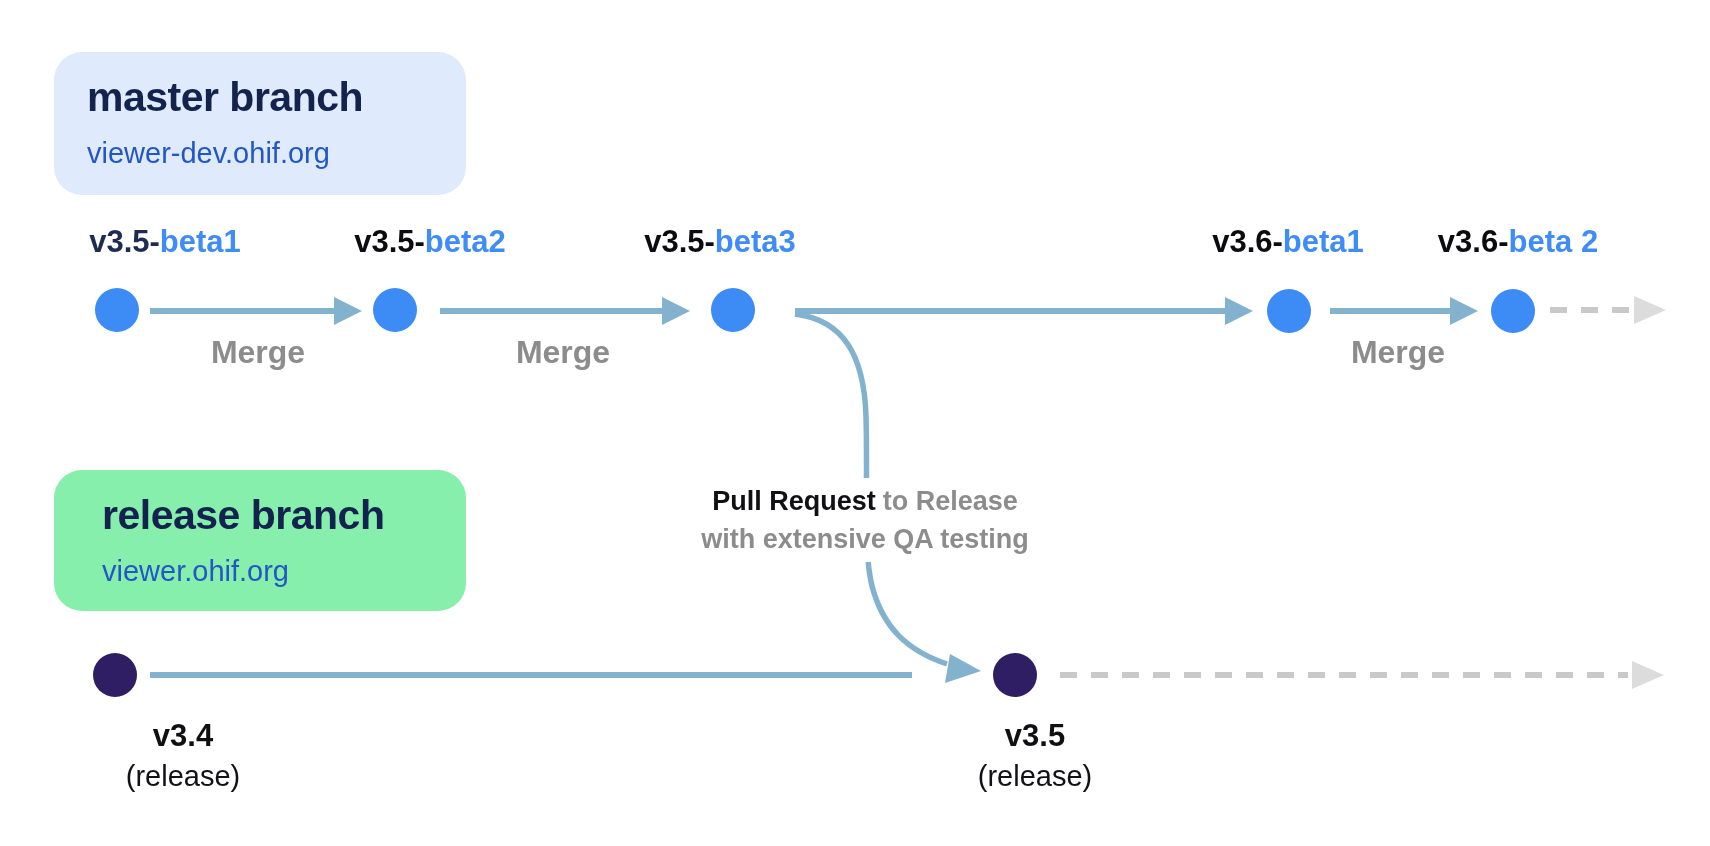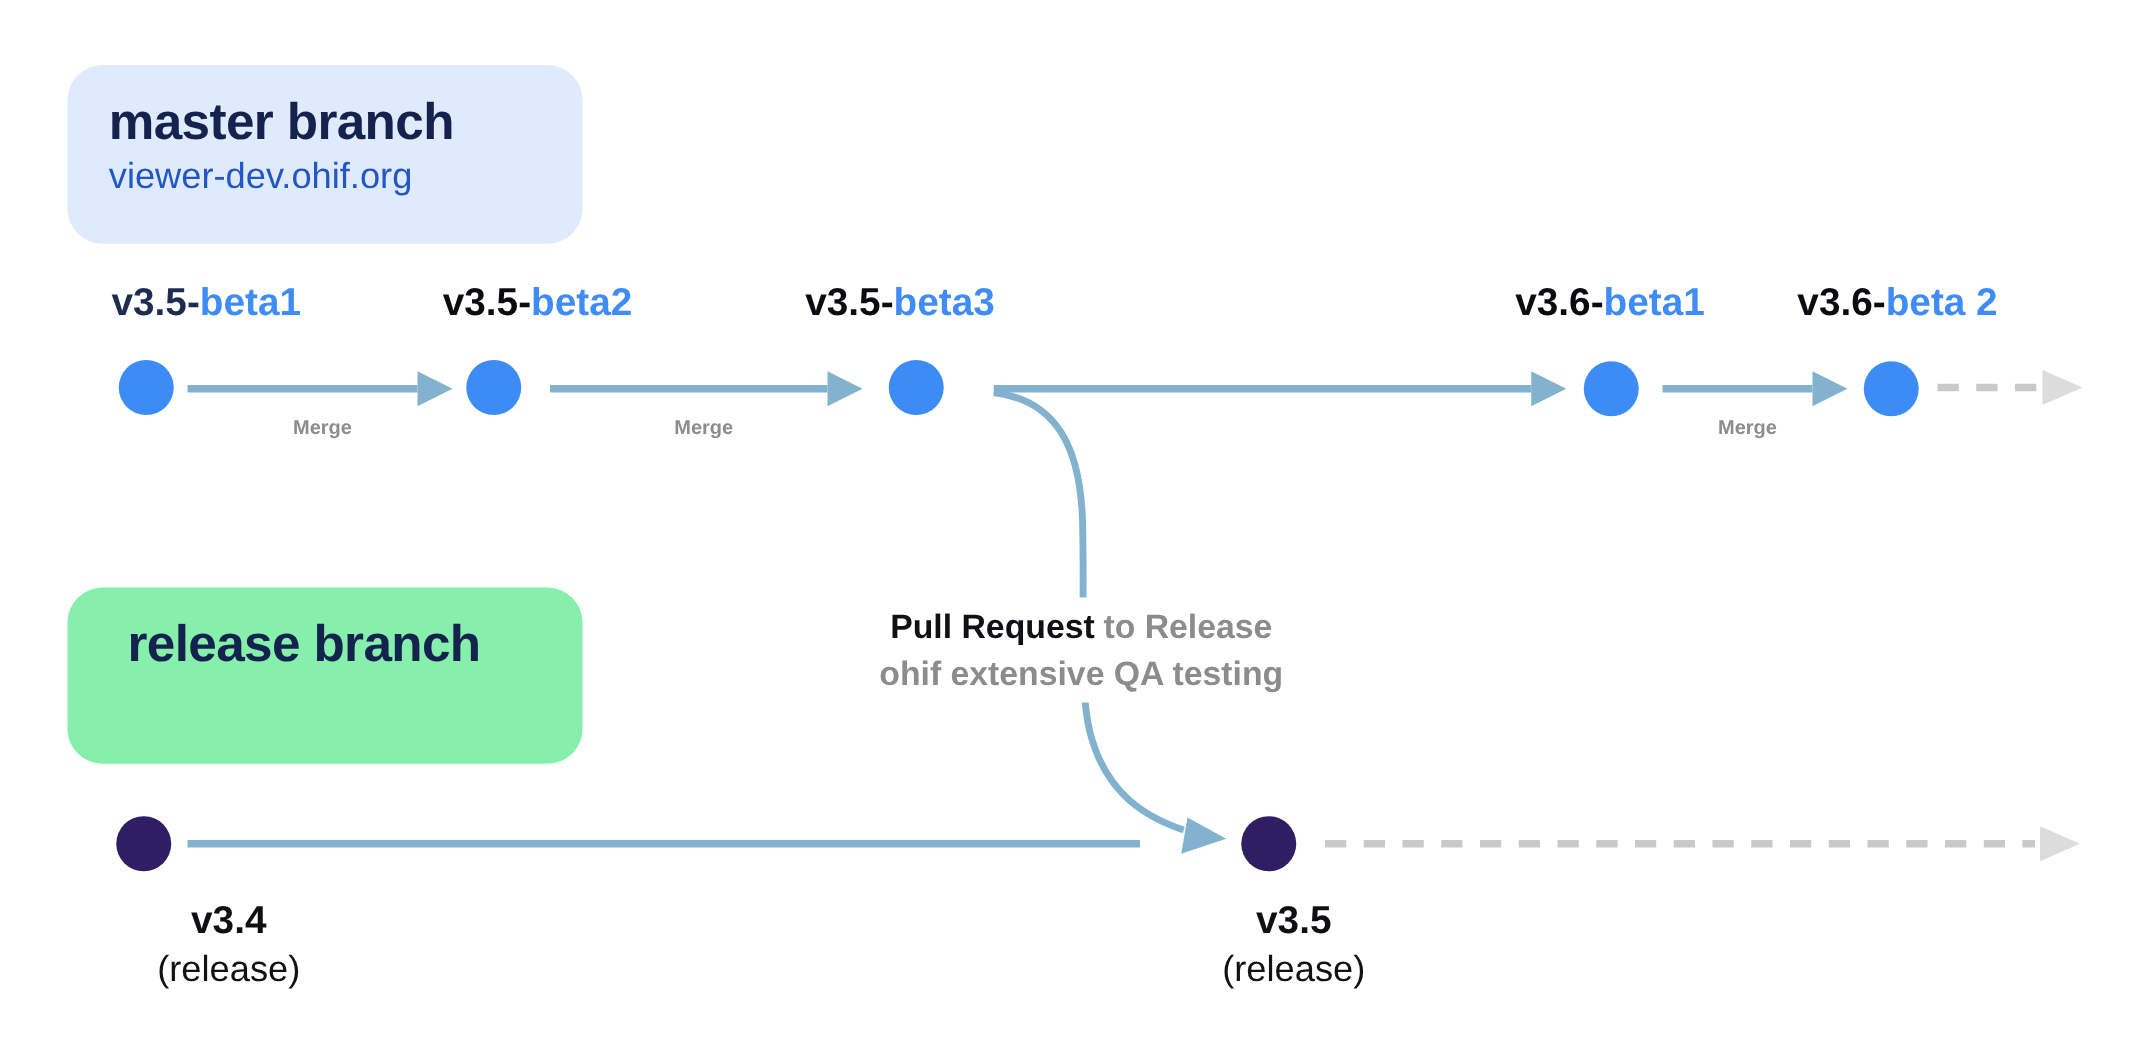--- a/index.html
+++ b/index.html
@@ -27,21 +27,21 @@
     font-size: 41px;
     font-weight: 700;
     color: #14234e;
     letter-spacing: -0.5px;
     line-height: 1.1;
   }
   .branch-url {
     font-size: 29px;
     font-weight: 400;
     color: #2257c4;
-    margin-top: 6px;
+    margin-top: 18px;
     line-height: 1.1;
   }
 
   
   .commit-label {
     position: absolute;
     top: 224px;
     transform: translateX(-50%);
     font-size: 31px;
     font-weight: 700;
@@ -49,21 +49,21 @@
   }
   .commit-prefix { color: #0c0c10; }
   .commit-prefix.navy { color: #1e2c52; }
   .commit-suffix { color: #3f8cf7; }
 
   
   .merge-label {
     position: absolute;
     top: 334px;
     transform: translateX(-50%);
-    font-size: 16px;
+    font-size: 32px;
     font-weight: 700;
     color: #8c8c8c;
     white-space: nowrap;
   }
 
   
   .pr-note {
     position: absolute;
     left: 865px;
     top: 478px;
@@ -153,20 +153,21 @@
     <circle cx="1015" cy="675" r="22" fill="#2f1e63"></circle>
   </svg>
 
   <div class="branch-box master">
     <div class="branch-title">master branch</div>
     <div class="branch-url">viewer-dev.ohif.org</div>
   </div>
 
   <div class="branch-box release">
     <div class="branch-title">release branch</div>
+    <div class="branch-url">viewer.ohif.org</div>
   </div>
 
   <div class="commit-label" style="left:165px">
     <span class="commit-prefix navy">v3.5-</span><span class="commit-suffix">beta1</span>
   </div>
   <div class="commit-label" style="left:430px">
     <span class="commit-prefix">v3.5-</span><span class="commit-suffix">beta2</span>
   </div>
   <div class="commit-label" style="left:720px">
     <span class="commit-prefix">v3.5-</span><span class="commit-suffix">beta3</span>
@@ -179,21 +180,21 @@
   </div>
 
   <div class="merge-label" style="left:258px">Merge</div>
   <div class="merge-label" style="left:563px">Merge</div>
   <div class="merge-label" style="left:1398px">Merge</div>
 
   <div class="pr-note">
     <div>
       <span class="pr-bold">Pull Request</span><span class="pr-rest">to Release</span>
     </div>
-    <div>ohif extensive QA testing</div>
+    <div>with extensive QA testing</div>
   </div>
 
   <div class="release-label" style="left:163px; top:718px">
     <div class="release-version">v3.4</div>
     <div class="release-tag">(release)</div>
   </div>
   <div class="release-label" style="left:1015px; top:718px">
     <div class="release-version">v3.5</div>
     <div class="release-tag">(release)</div>
   </div>

